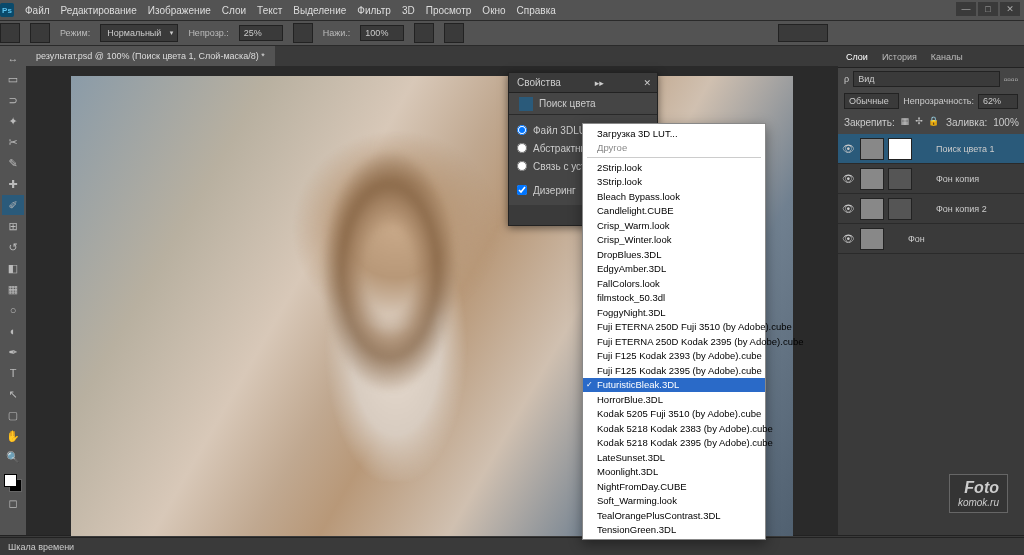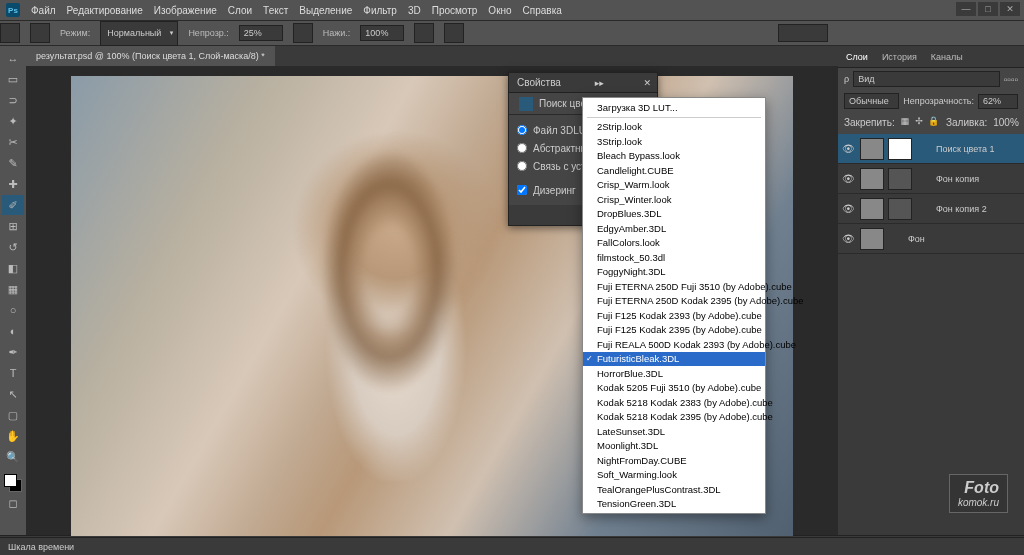--- a/index.html
+++ b/index.html
@@ -1,24 +1,24 @@
 <!DOCTYPE html>
 <html><head>
 <meta charset="utf-8">
 <style>
 *{margin:0;padding:0;box-sizing:border-box;font-family:Tahoma,Arial,sans-serif;font-size:10px;color:#ccc;user-select:none}
 body{background:#535353;overflow:hidden;width:1024px;height:555px;position:relative}
-.menubar{height:20px;background:#535353;display:flex;align-items:center;padding-left:6px;gap:11px}
+.menubar{height:20px;background:#535353;display:flex;align-items:center;gap:11px}
 .menubar .ps-logo{width:14px;height:14px;background:#0a4a6b;border-radius:2px;display:flex;align-items:center;justify-content:center;color:#5cc3ef;font-weight:bold;font-size:8px}
 .menubar span{font-size:10px;color:#ddd}
 .winctrl{position:absolute;right:4px;top:2px;display:flex;gap:2px}
 .winctrl div{width:20px;height:14px;background:#3a3a3a;display:flex;align-items:center;justify-content:center;font-size:9px;color:#aaa}
 .optbar{height:26px;background:#535353;border-top:1px solid #2a2a2a;border-bottom:1px solid #2a2a2a;display:flex;align-items:center;gap:10px}
 .optbar .ico{width:20px;height:20px;background:#3a3a3a;border:1px solid #222}
-.optbar .sel{height:25px;background:#3a3a3a;border:1px solid #222;padding:0 16px 0 6px;display:flex;align-items:center;font-size:9px;position:relative}
+.optbar .sel{height:18px;background:#3a3a3a;border:1px solid #222;padding:0 16px 0 6px;display:flex;align-items:center;font-size:9px;position:relative}
 .optbar .sel::after{content:"▾";position:absolute;right:4px;font-size:7px}
 .optbar .num{width:44px;height:16px;background:#3a3a3a;border:1px solid #222;padding:0 4px;display:flex;align-items:center;font-size:9px}
 .optbar label{font-size:9px;color:#bbb}
 .main{display:flex;height:calc(100% - 66px)}
 .toolbar{width:26px;background:#535353;display:flex;flex-direction:column;padding-top:2px;gap:1px}
 .toolbar .tool{width:22px;height:20px;display:flex;align-items:center;justify-content:center;margin-left:2px;font-size:11px;color:#bbb}
 .toolbar .tool.active{background:#2a5a7a}
 .toolbar .swatch{width:18px;height:18px;margin:6px 0 0 4px;position:relative}
 .toolbar .swatch .fg{width:13px;height:13px;background:#fff;border:1px solid #000;position:absolute;top:0;left:0}
 .toolbar .swatch .bg{width:13px;height:13px;background:#000;border:1px solid #666;position:absolute;bottom:0;right:0}
@@ -51,21 +51,21 @@
 .props-panel .pt{height:20px;background:#3a3a3a;display:flex;align-items:center;padding-left:8px;font-size:9px;border-bottom:1px solid #222}
 .props-panel .pt .cls{margin-left:auto;margin-right:6px;font-size:9px}
 .props-panel .ph{height:22px;display:flex;align-items:center;padding-left:10px;gap:6px;border-bottom:1px solid #2a2a2a}
 .props-panel .ph .ic{width:14px;height:14px;background:#2a5a7a}
 .props-panel .pb{padding:6px 8px}
 .props-panel .prow{display:flex;align-items:center;height:18px;gap:6px;font-size:9px}
 .props-panel .prow input[type=radio]{width:10px;height:10px}
 .props-panel .prow input[type=checkbox]{width:10px;height:10px}
 .props-panel .prow .dd{margin-left:auto;width:36px;height:14px;background:#3a3a3a;border:1px solid #222;font-size:8px;display:flex;align-items:center;padding-left:3px}
 .props-panel .pf{height:20px;background:#3a3a3a;display:flex;align-items:center;justify-content:flex-end;padding-right:6px;gap:8px;font-size:9px}
-.lut-dd{position:absolute;left:582px;top:97px;width:184px;background:#fff;border:1px solid #888;box-shadow:0 4px 12px rgba(0,0,0,0.4);z-index:10;padding:2px 0}
+.lut-dd{position:absolute;left:582px;top:123px;width:184px;background:#fff;border:1px solid #888;box-shadow:0 4px 12px rgba(0,0,0,0.4);z-index:10;padding:2px 0}
 .lut-dd .it{height:14.5px;padding:0 14px;font-size:9.5px;color:#000;display:flex;align-items:center;white-space:nowrap}
 .lut-dd .it.grp{color:#888}
 .lut-dd .it.sel{background:#2a6ac8;color:#fff;position:relative}
 .lut-dd .it.sel::before{content:"✓";position:absolute;left:3px;font-size:8px}
 .lut-dd .sep{height:1px;background:#ccc;margin:2px 4px}
 .watermark{position:absolute;right:16px;bottom:42px;font-size:14px;color:#888;font-style:italic;text-align:right;line-height:1.1;border:1px solid #666;padding:4px 8px;background:rgba(40,40,40,0.3)}
 .watermark .b{font-size:16px;font-weight:bold}
 .topright{position:absolute;right:196px;top:24px;display:flex;gap:6px;align-items:center}
 .topright .bx{width:50px;height:18px;background:#3a3a3a;border:1px solid #222}
 </style>
@@ -237,38 +237,38 @@
   <div class="pf">
     <span>▣</span>
     <span>👁</span>
     <span>↺</span>
     <span>🗑</span>
   </div>
 </div>
 
 <div class="lut-dd">
   <div class="it">Загрузка 3D LUT...</div>
+  <div class="it grp">Другое</div>
   <div class="sep"></div>
   <div id="lut-list">
       <div class="it">2Strip.look</div>
       <div class="it">3Strip.look</div>
       <div class="it">Bleach Bypass.look</div>
       <div class="it">Candlelight.CUBE</div>
       <div class="it">Crisp_Warm.look</div>
       <div class="it">Crisp_Winter.look</div>
       <div class="it">DropBlues.3DL</div>
       <div class="it">EdgyAmber.3DL</div>
       <div class="it">FallColors.look</div>
       <div class="it">filmstock_50.3dl</div>
       <div class="it">FoggyNight.3DL</div>
       <div class="it">Fuji ETERNA 250D Fuji 3510 (by Adobe).cube</div>
       <div class="it">Fuji ETERNA 250D Kodak 2395 (by Adobe).cube</div>
       <div class="it">Fuji F125 Kodak 2393 (by Adobe).cube</div>
       <div class="it">Fuji F125 Kodak 2395 (by Adobe).cube</div>
-      <div class="it">Fuji REALA 500D Kodak 2393 (by Adobe).cube</div>
       <div class="it sel">FuturisticBleak.3DL</div>
       <div class="it">HorrorBlue.3DL</div>
       <div class="it">Kodak 5205 Fuji 3510 (by Adobe).cube</div>
       <div class="it">Kodak 5218 Kodak 2383 (by Adobe).cube</div>
       <div class="it">Kodak 5218 Kodak 2395 (by Adobe).cube</div>
       <div class="it">LateSunset.3DL</div>
       <div class="it">Moonlight.3DL</div>
       <div class="it">NightFromDay.CUBE</div>
       <div class="it">Soft_Warming.look</div>
       <div class="it">TealOrangePlusContrast.3DL</div>

